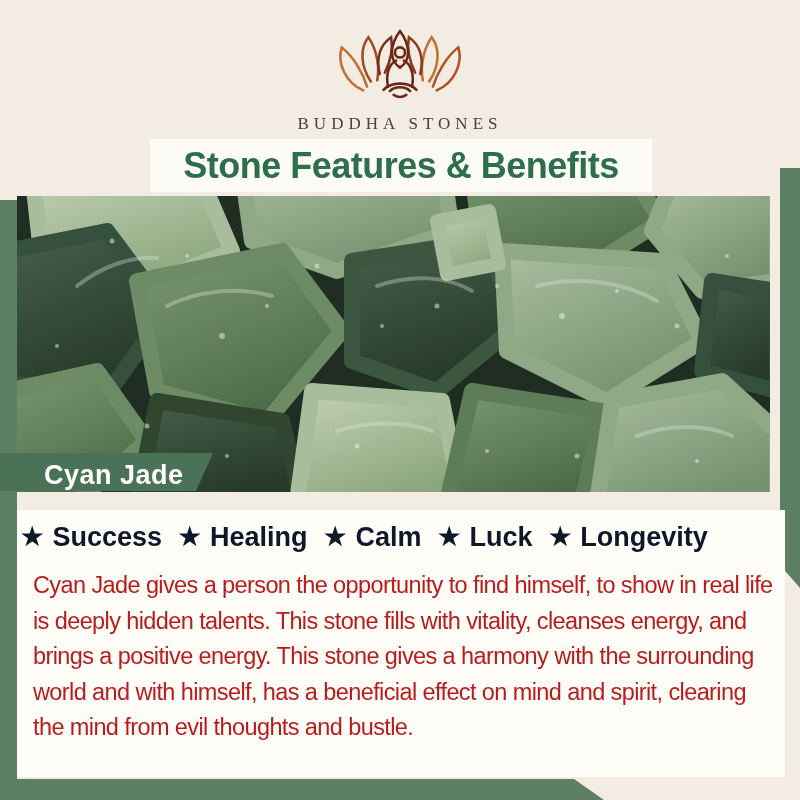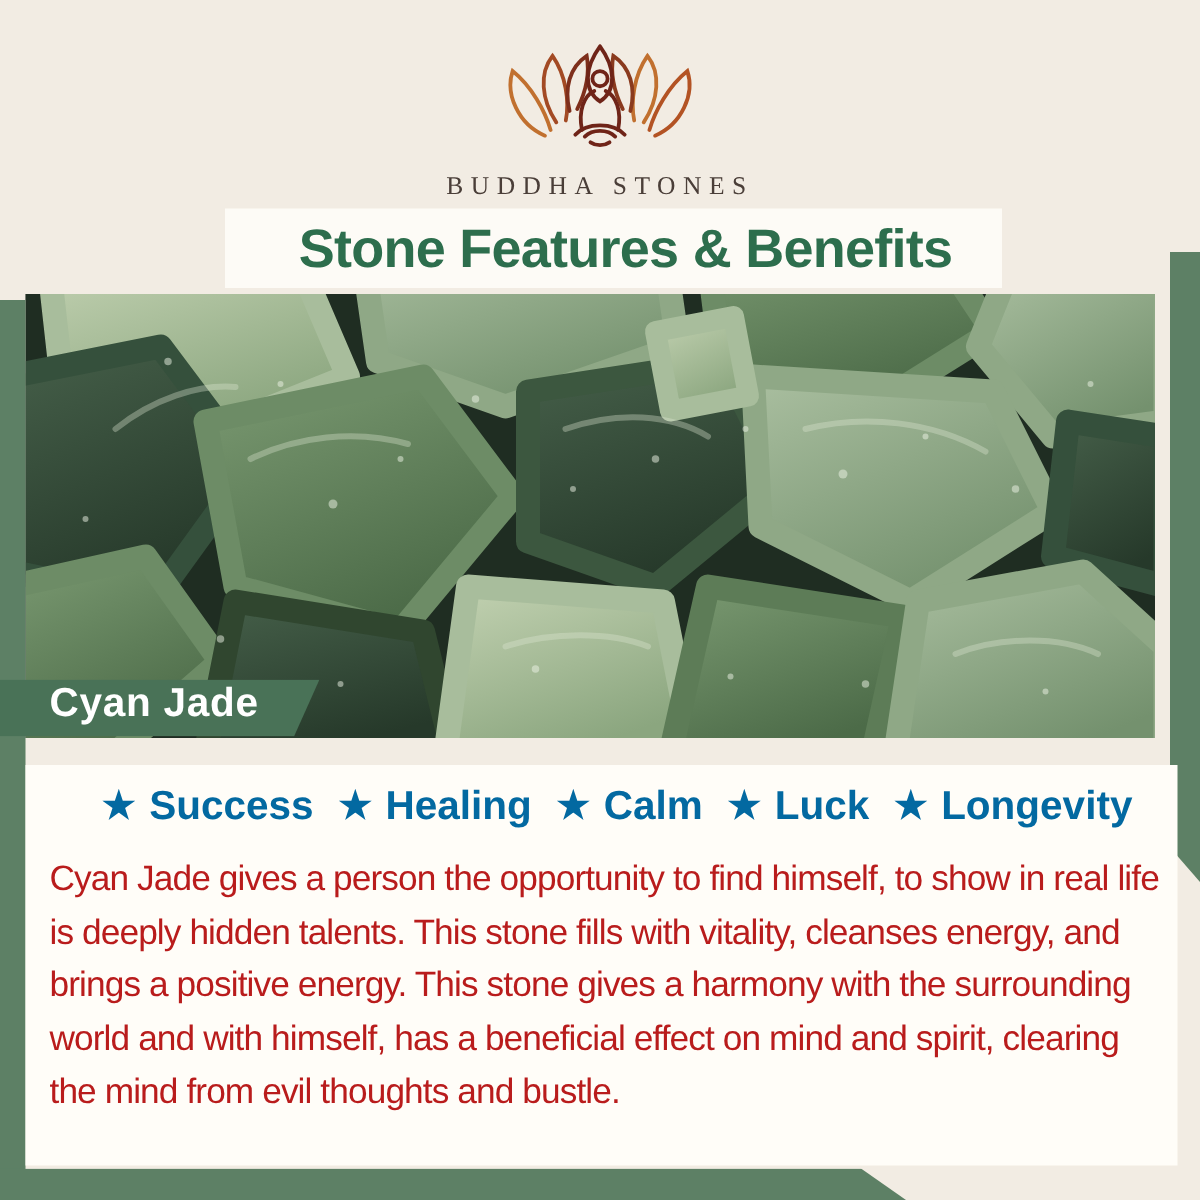--- a/index.html
+++ b/index.html
@@ -7,45 +7,45 @@
   .canvas{position:relative;width:800px;height:800px;background:#f2ece3;overflow:hidden;}
 
   
   .logo-wrap{position:absolute;top:24px;left:0;right:0;text-align:center;}
   .brand-name{position:absolute;top:114px;left:0;right:0;text-align:center;
     font-family:"Liberation Serif",serif;font-size:17px;letter-spacing:5px;
     color:#4a3e38;font-weight:500;}
 
   
   .title-band{position:absolute;left:150px;top:139px;width:502px;height:53px;
-    background:#fdfbf6;display:flex;align-items:center;justify-content:center;padding-left:16px;}
+    background:#fdfbf6;display:flex;align-items:center;justify-content:center;}
   .title-band h1{margin:0;font-size:36px;font-weight:bold;color:#2d6e4d;
     letter-spacing:-0.5px;font-stretch:condensed;}
 
   
   .photo{position:absolute;left:17px;top:196px;width:753px;height:296px;overflow:hidden;background:#1f2d22;}
   .photo svg{display:block;width:100%;height:100%;}
 
   
   .left-strip{position:absolute;left:0;top:200px;width:17px;height:600px;background:#5d8065;}
   .right-strip{position:absolute;left:780px;top:168px;width:20px;height:420px;background:#5d8065;
     clip-path:polygon(0 0,100% 0,100% 100%,0 calc(100% - 23px));}
   .bottom-bar{position:absolute;left:0;top:779px;width:604px;height:21px;background:#5d8065;
     clip-path:polygon(0 0,calc(100% - 30px) 0,100% 100%,0 100%);}
 
   
   .stone-label{position:absolute;left:0;top:453px;width:213px;height:38px;background:#497257;
     clip-path:polygon(0 0,100% 0,calc(100% - 17px) 100%,0 100%);
-    display:flex;align-items:flex-start;padding-left:33px;box-sizing:border-box;
+    display:flex;align-items:flex-end;padding-left:44px;box-sizing:border-box;
     color:#ffffff;font-size:27px;font-weight:bold;letter-spacing:0.5px;}
 
   
   .content-panel{position:absolute;left:17px;top:510px;width:768px;height:267px;background:#fffdf8;}
-  .benefits-line{position:absolute;left:23px;top:522px;width:768px;text-align:center;
-    color:#0369a1;font-size:27px;font-weight:bold;font-stretch:condensed;}
+  .benefits-line{position:absolute;left:12px;top:522px;width:768px;
+    color:#0f172a;font-size:27px;font-weight:bold;font-stretch:condensed;}
   .benefits-line .star{margin:0 9px;font-size:25px;position:relative;top:-1px;}
   .description{position:absolute;left:33px;top:568px;width:740px;margin:0;
     font-size:23.5px;line-height:35.5px;color:#b91c1c;letter-spacing:-0.6px;
     font-stretch:condensed;}
 </style>
 </head>
 <body>
 
 <div class="canvas">
 

